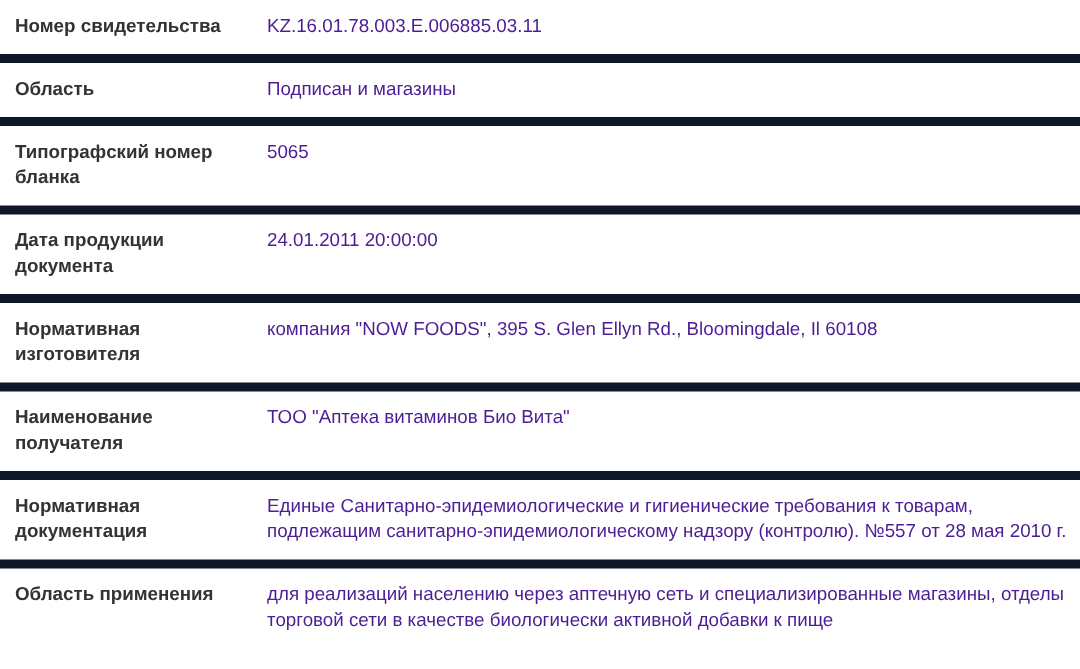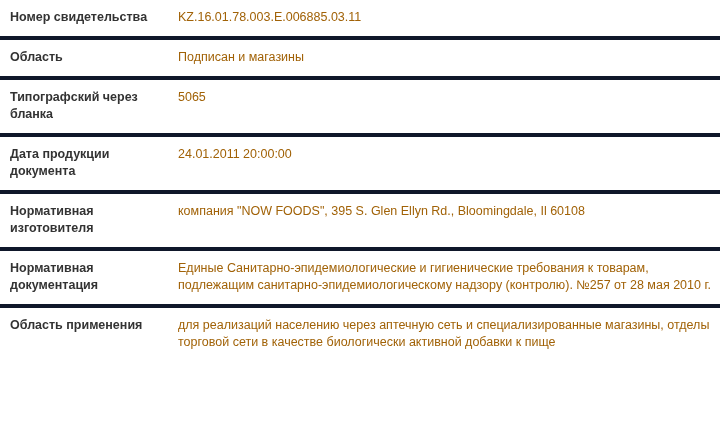--- a/index.html
+++ b/index.html
@@ -13,70 +13,74 @@
     font-family: "Liberation Sans", sans-serif;
     color: #333333;
     overflow: hidden;
   }
   .cert-table {
     width: 720px;
     border-collapse: collapse;
     table-layout: fixed;
   }
   .cert-table tr {
-    border-bottom: 4px solid #0f172a;
+    border-bottom: 6px solid #0f172a;
   }
   .cert-table tr:last-child {
     border-bottom: none;
   }
   .cert-table td {
     vertical-align: top;
     padding: 9px 6px 10px 6px;
     font-size: 12.5px;
     line-height: 17px;
   }
   td.label {
     width: 152px;
     padding-left: 10px;
     color: #333333;
     font-weight: bold;
   }
   td.value {
-    color: #a16207;
+    color: #4c1d95;
     padding-left: 10px;
   }
 </style>
 </head>
 <body>
 
 <table class="cert-table">
   <tbody>
     <tr>
       <td class="label">Номер свидетельства</td>
       <td class="value">KZ.16.01.78.003.E.006885.03.11</td>
     </tr>
     <tr>
       <td class="label">Область</td>
       <td class="value">Подписан и магазины</td>
     </tr>
     <tr>
-      <td class="label">Типографский через бланка</td>
+      <td class="label">Типографский номер бланка</td>
       <td class="value">5065</td>
     </tr>
     <tr>
       <td class="label">Дата продукции документа</td>
       <td class="value">24.01.2011 20:00:00</td>
     </tr>
     <tr>
       <td class="label">Нормативная изготовителя</td>
       <td class="value">компания "NOW FOODS", 395 S. Glen Ellyn Rd., Bloomingdale, Il 60108</td>
     </tr>
     <tr>
+      <td class="label">Наименование получателя</td>
+      <td class="value">ТОО "Аптека витаминов Био Вита"</td>
+    </tr>
+    <tr>
       <td class="label">Нормативная документация</td>
-      <td class="value">Единые Санитарно-эпидемиологические и гигиенические требования к товарам, подлежащим санитарно-эпидемиологическому надзору (контролю). №257 от 28 мая 2010 г.</td>
+      <td class="value">Единые Санитарно-эпидемиологические и гигиенические требования к товарам, подлежащим санитарно-эпидемиологическому надзору (контролю). №557 от 28 мая 2010 г.</td>
     </tr>
     <tr>
       <td class="label">Область применения</td>
       <td class="value">для реализаций населению через аптечную сеть и специализированные магазины, отделы торговой сети в качестве биологически активной добавки к пище</td>
     </tr>
 
   </tbody>
 </table>
 
 </body></html>

